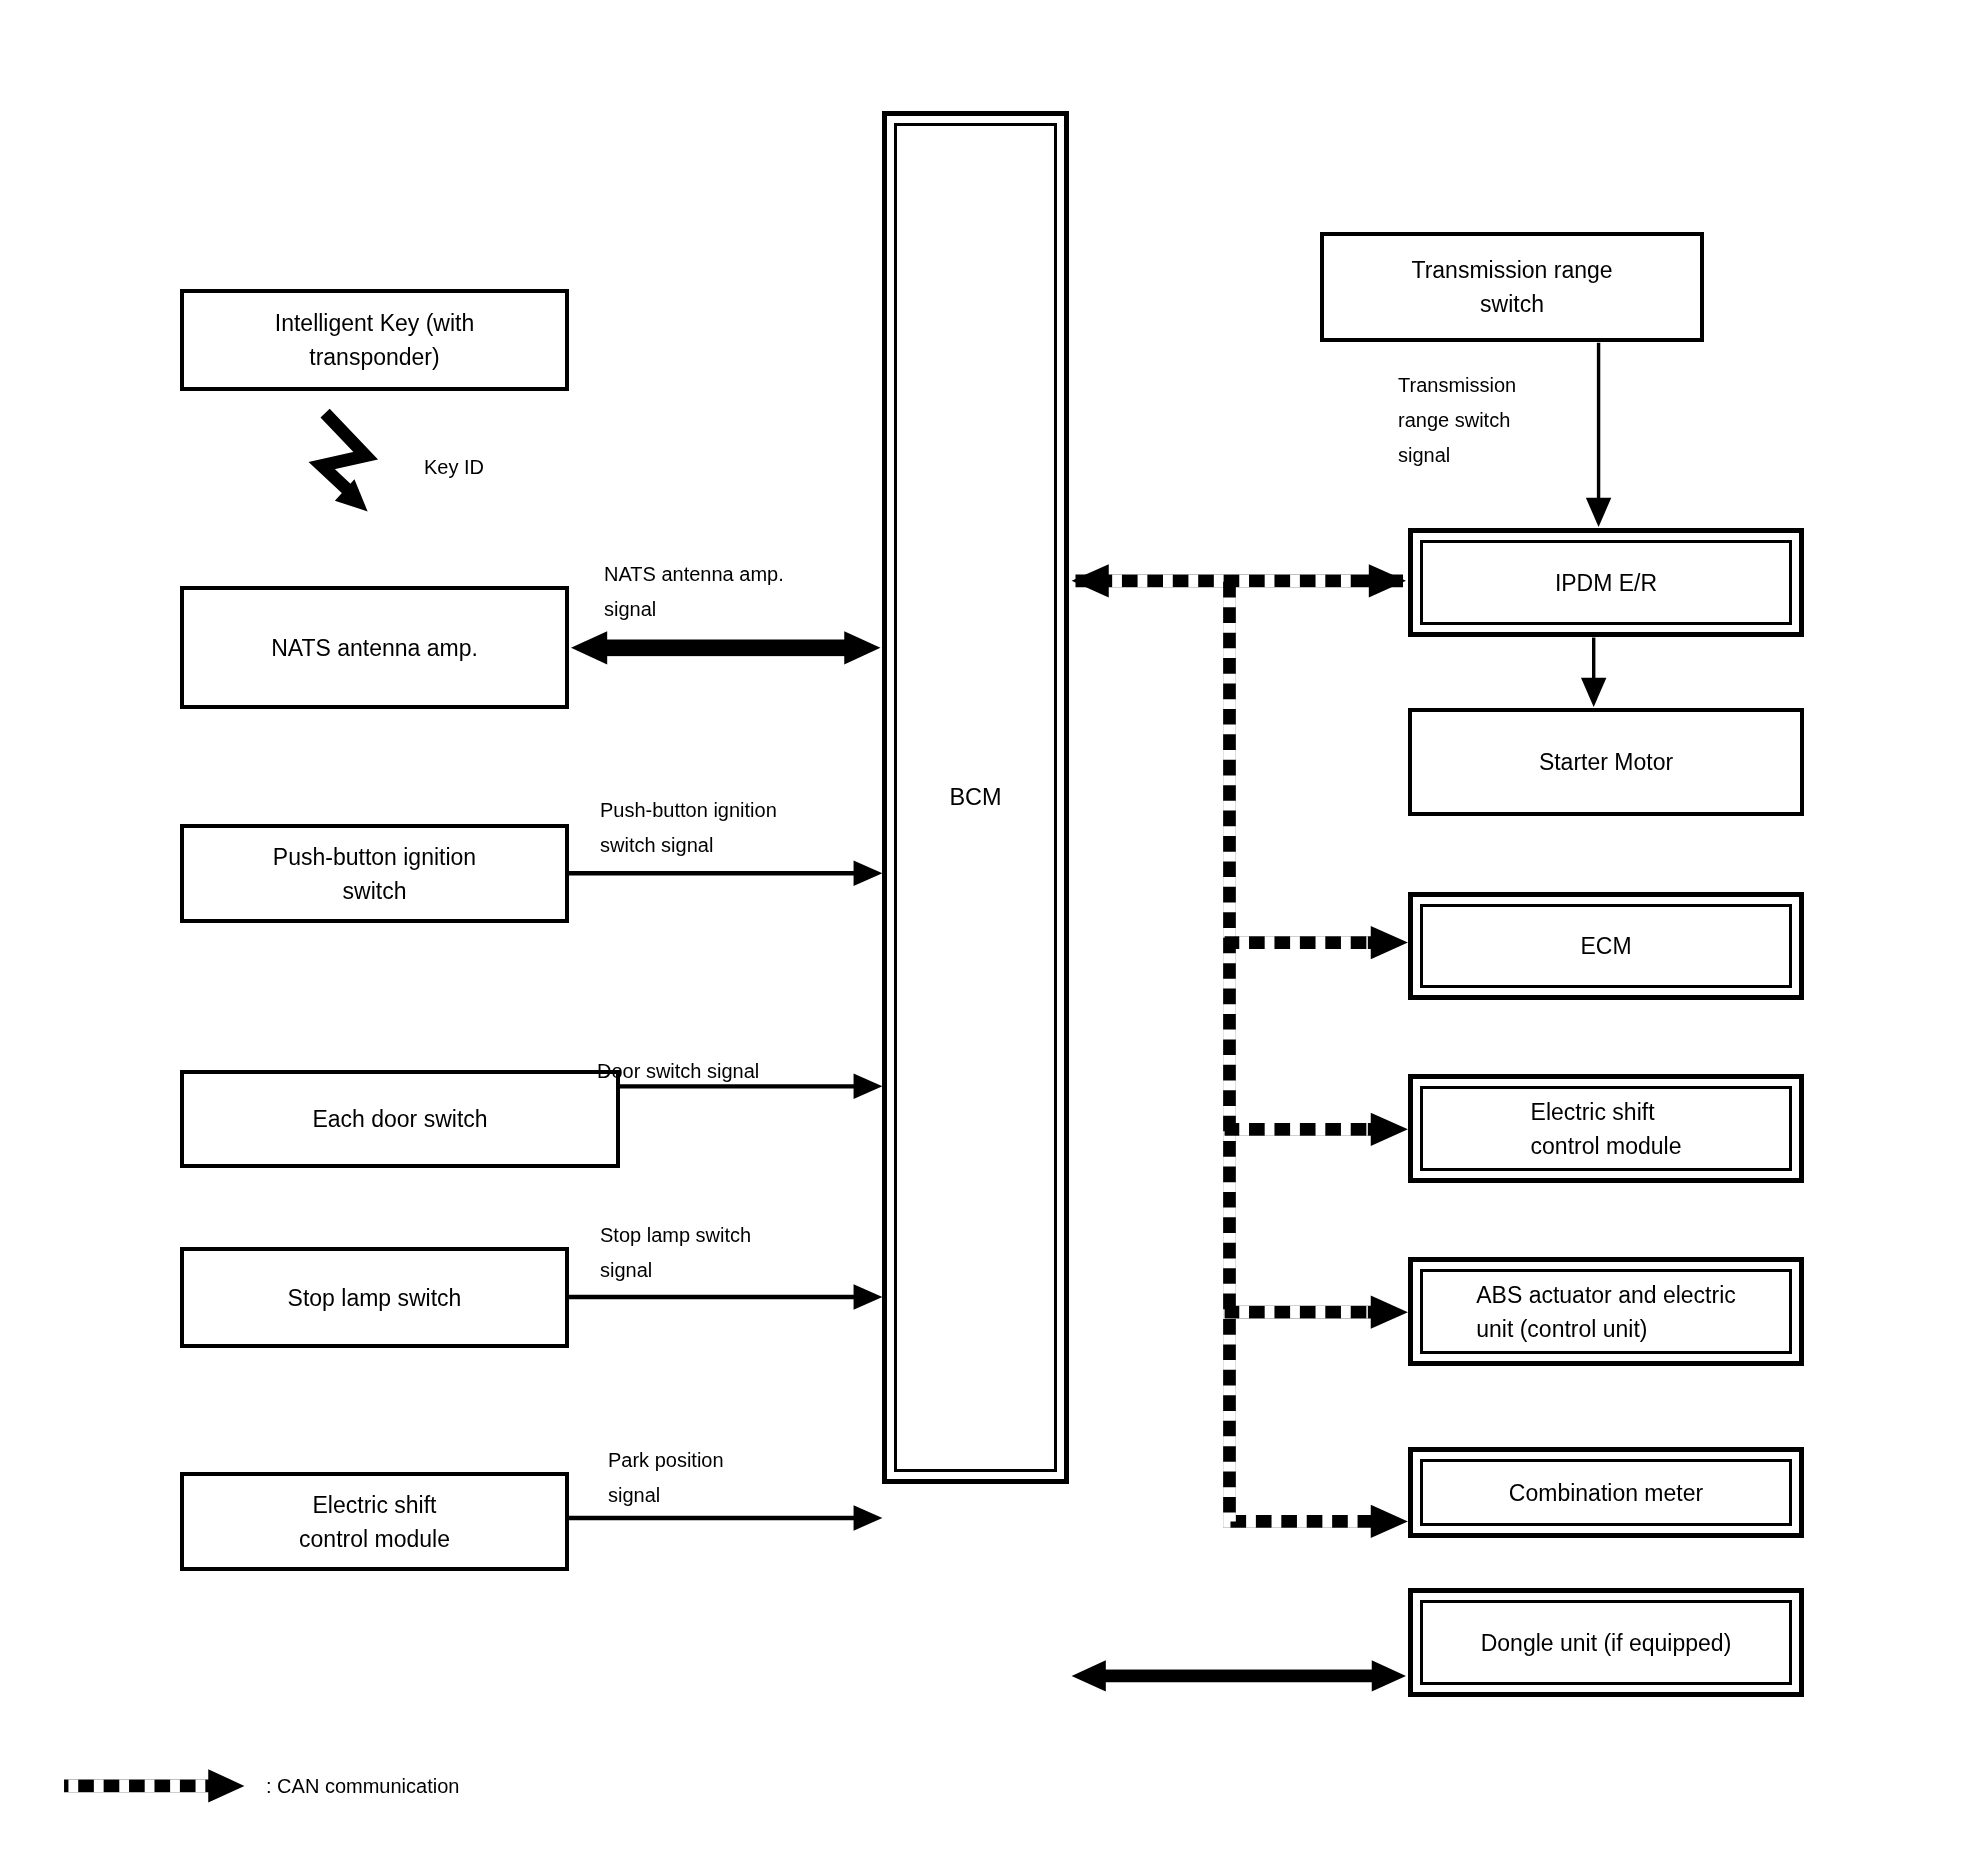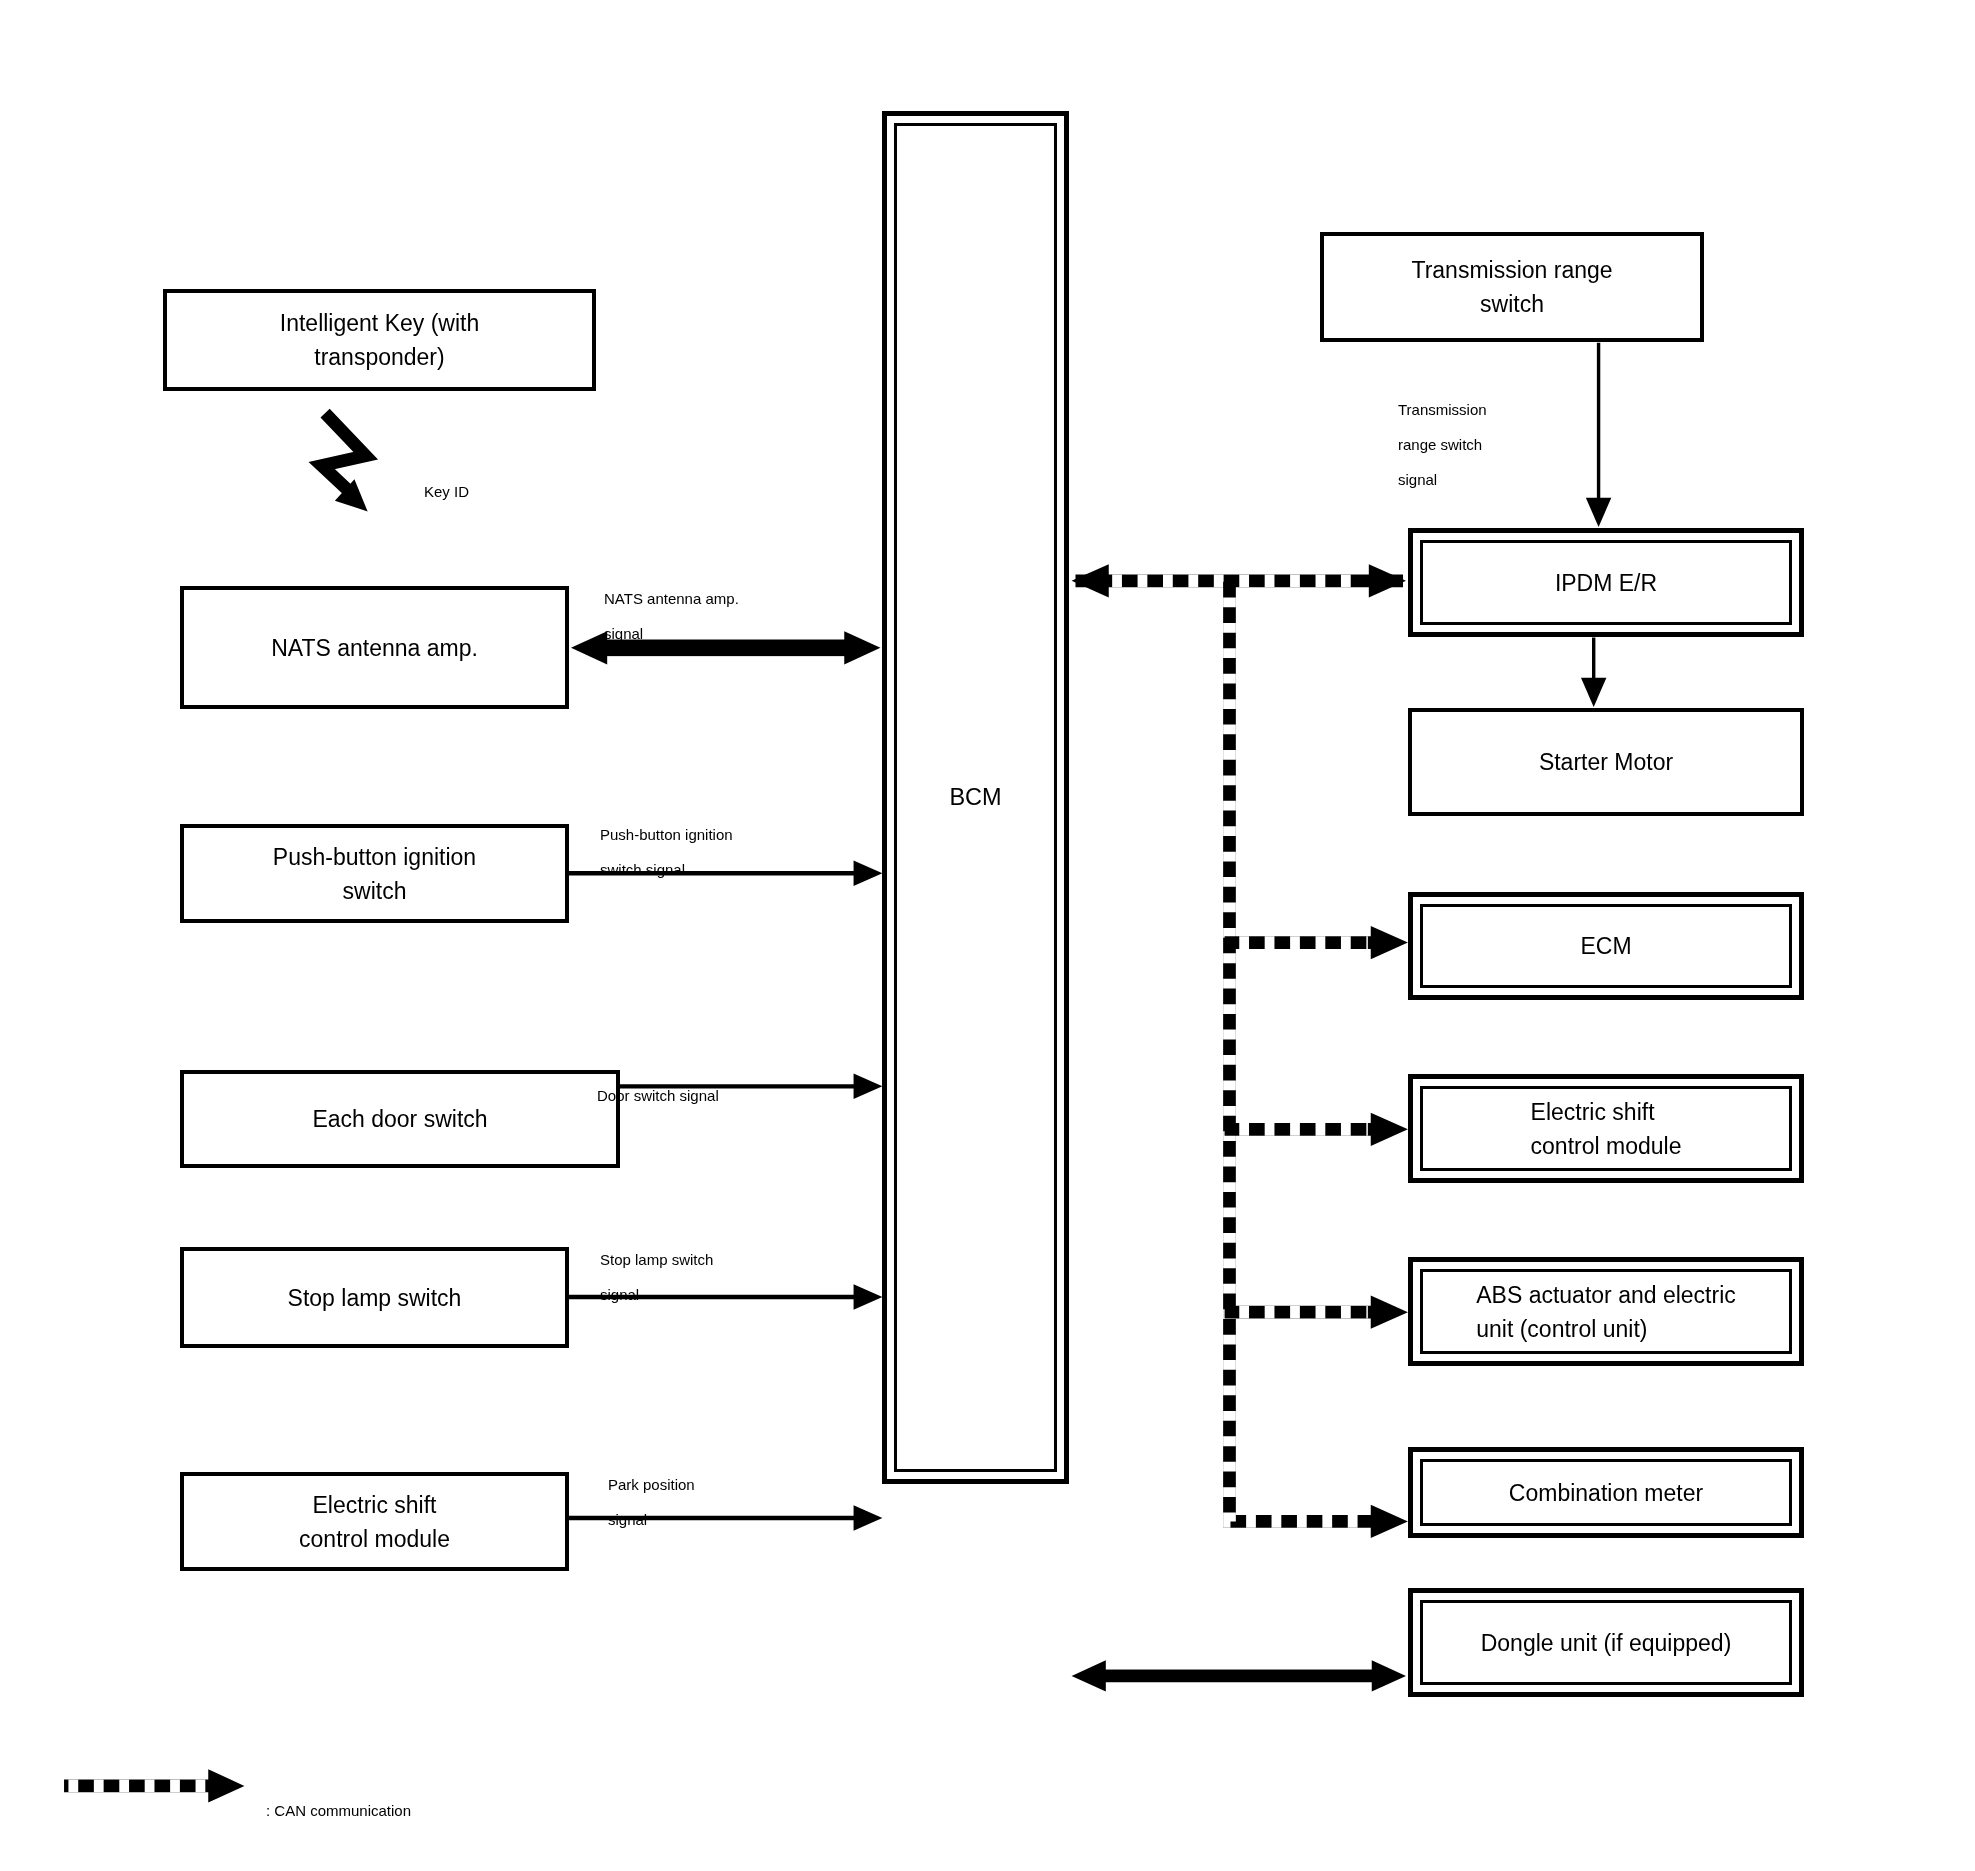--- a/index.html
+++ b/index.html
@@ -16,21 +16,21 @@
     position:absolute;box-sizing:border-box;border:5.9px solid #000;background:#fff;
   }
   .dbox-inner{
     position:absolute;left:6.8px;top:6.8px;right:6.8px;bottom:6.8px;
     border:3.9px solid #000;display:flex;align-items:center;justify-content:center;text-align:left;
   }
   .box span,.dbox-inner span{
     white-space:pre-line;font-size:23px;line-height:34px;
   }
   .lbl{
-    position:absolute;white-space:pre-line;font-size:15px;line-height:35px;margin-top:24px;
+    position:absolute;white-space:pre-line;font-size:20px;line-height:35px;
   }
   .bcm-outer{
     position:absolute;box-sizing:border-box;border:5.9px solid #000;background:#fff;
   }
   .bcm-inner{
     position:absolute;left:6.8px;top:6.8px;right:6.8px;bottom:6.8px;border:3.9px solid #000;
     display:flex;align-items:center;justify-content:center;
   }
   .bcm-inner span{font-size:23.5px;}
 </style>
@@ -116,21 +116,21 @@
       <polygon points="2876,3428 2806,3396 2806,3460" fill="#000"></polygon>
     </g>
 
     <g>
       <line x1="131" y1="3653" x2="435" y2="3653" stroke="#000" stroke-width="26"></line>
       <line x1="140" y1="3653" x2="420" y2="3653" stroke="#fff" stroke-width="26" stroke-dasharray="20 32"></line>
       <polygon points="500,3653 426,3619 426,3687" fill="#000"></polygon>
     </g>
   </svg>
 
-  <div class="box" style="left:163px;top:289px;width:433px;height:102px">
+  <div class="box" style="left:180px;top:289px;width:389px;height:102px">
     <span>Intelligent Key (with
 transponder)</span>
   </div>
 
   <div class="box" style="left:180px;top:586px;width:389px;height:123px">
     <span>NATS antenna amp.</span>
   </div>
 
   <div class="box" style="left:180px;top:824px;width:389px;height:99px">
     <span>Push-button ignition

